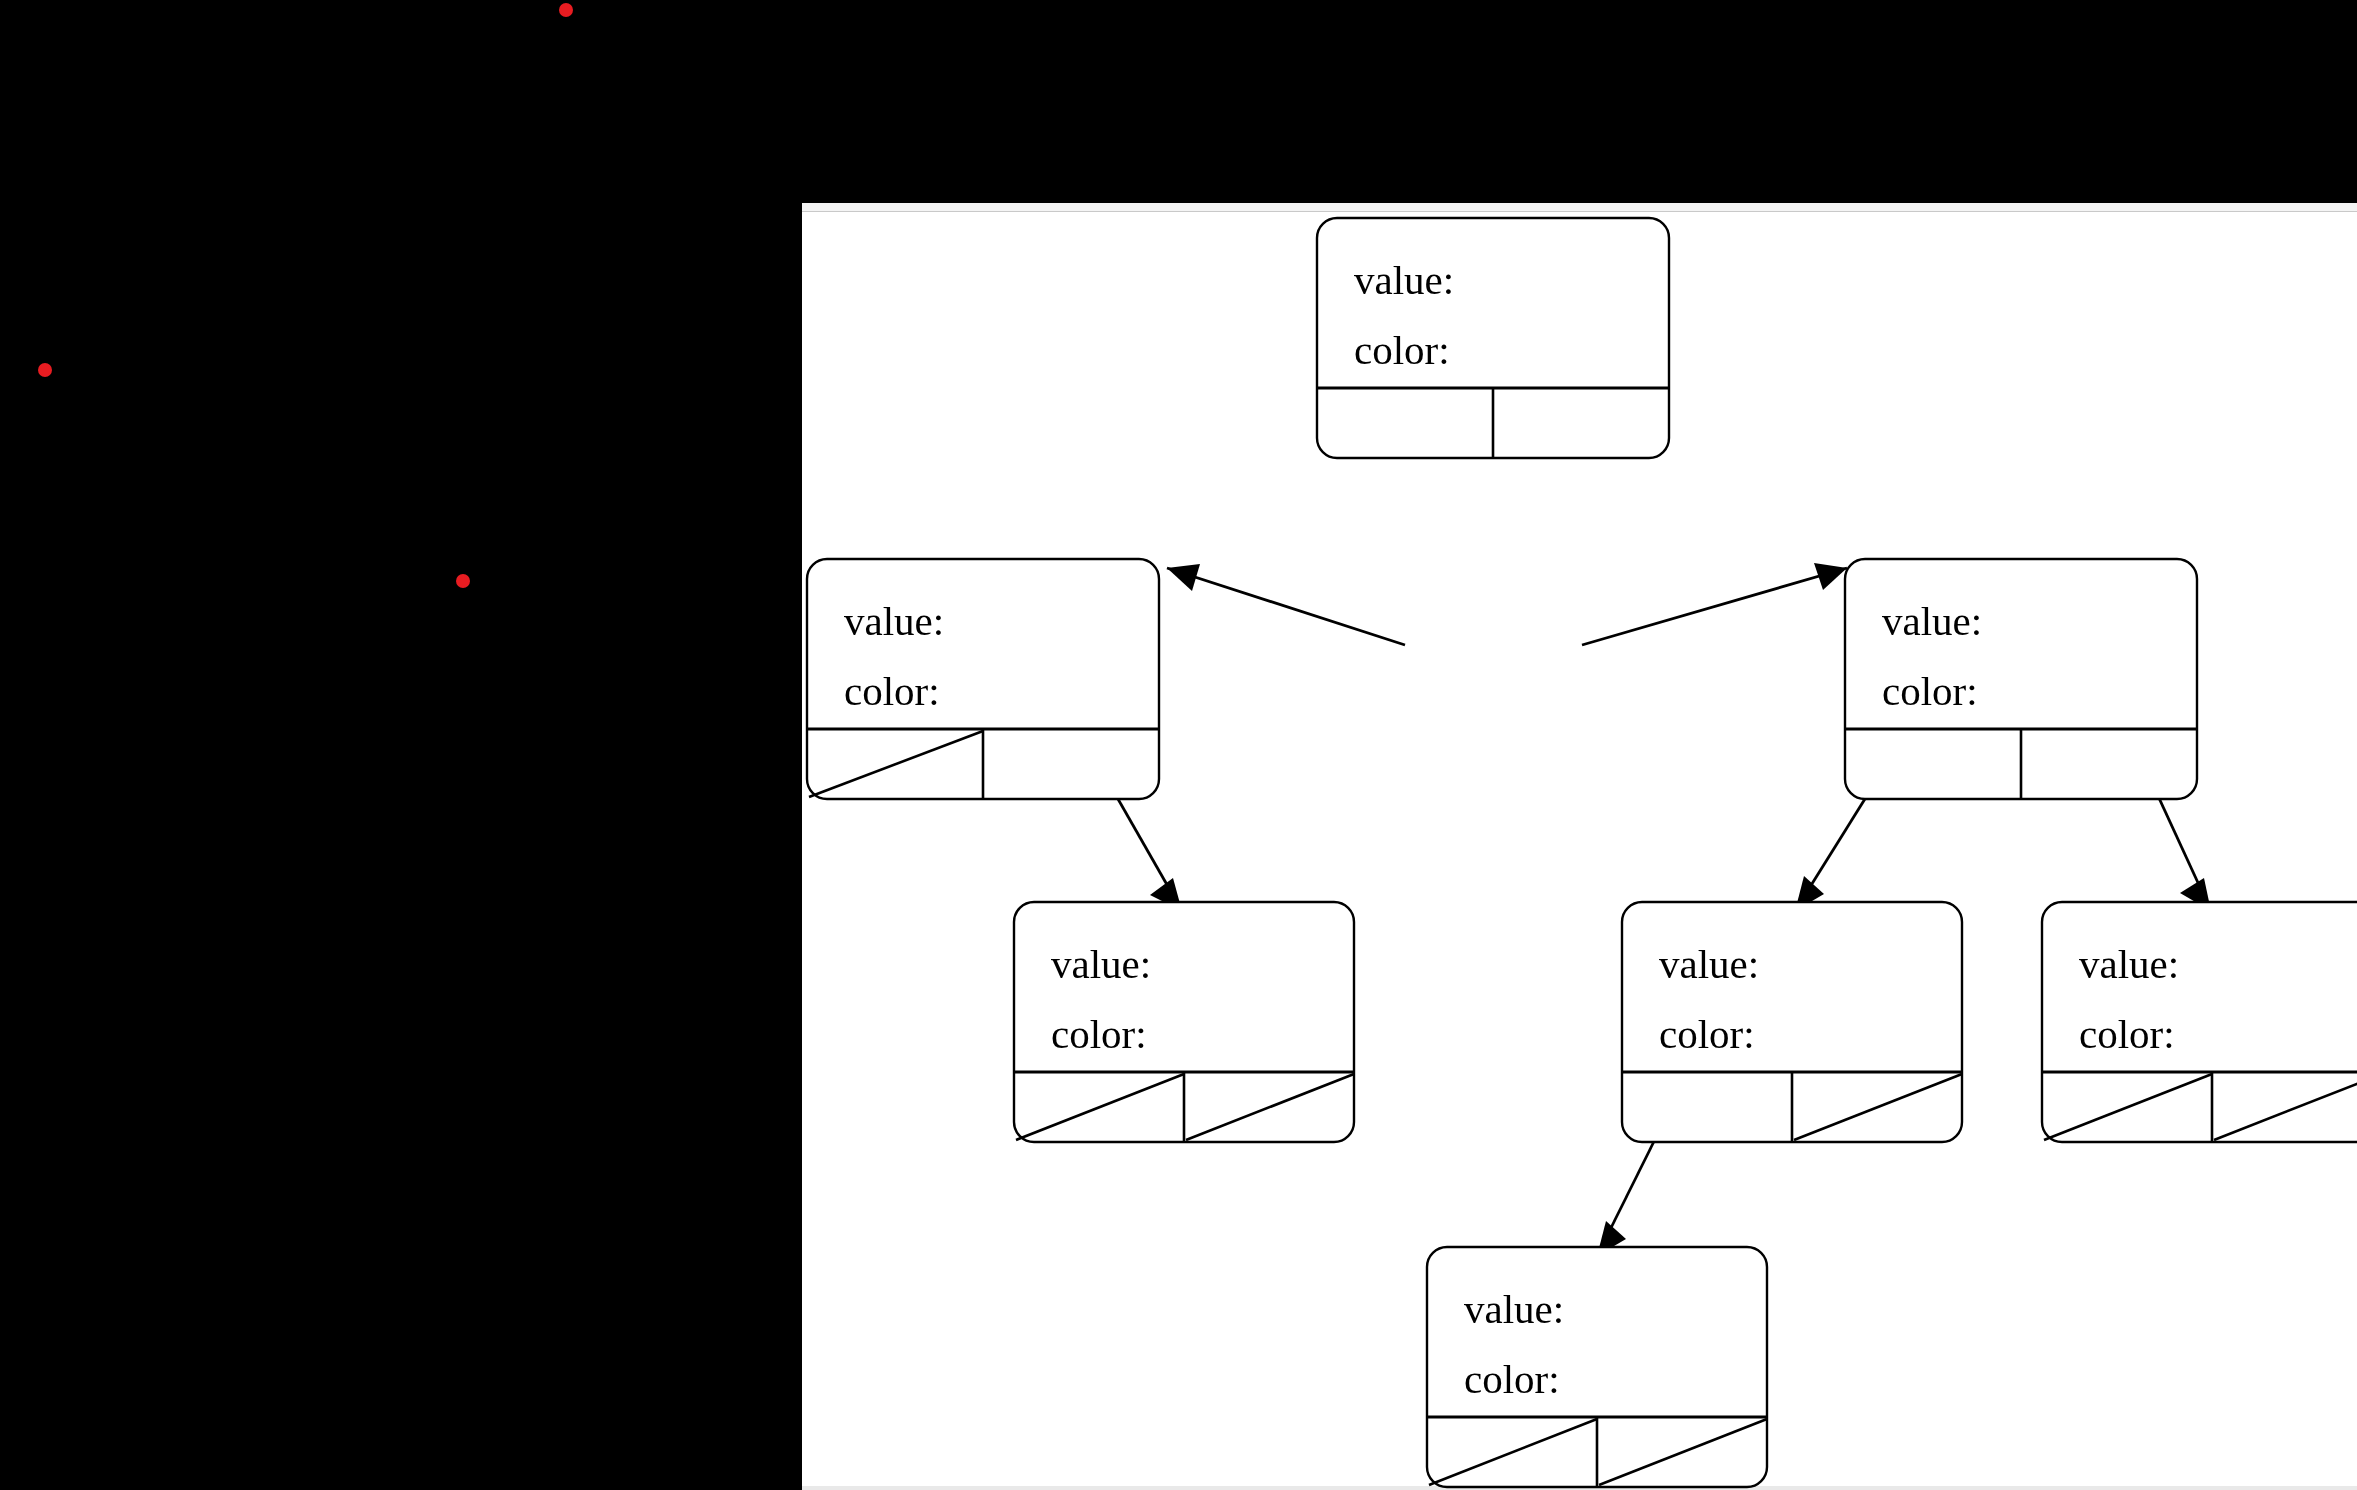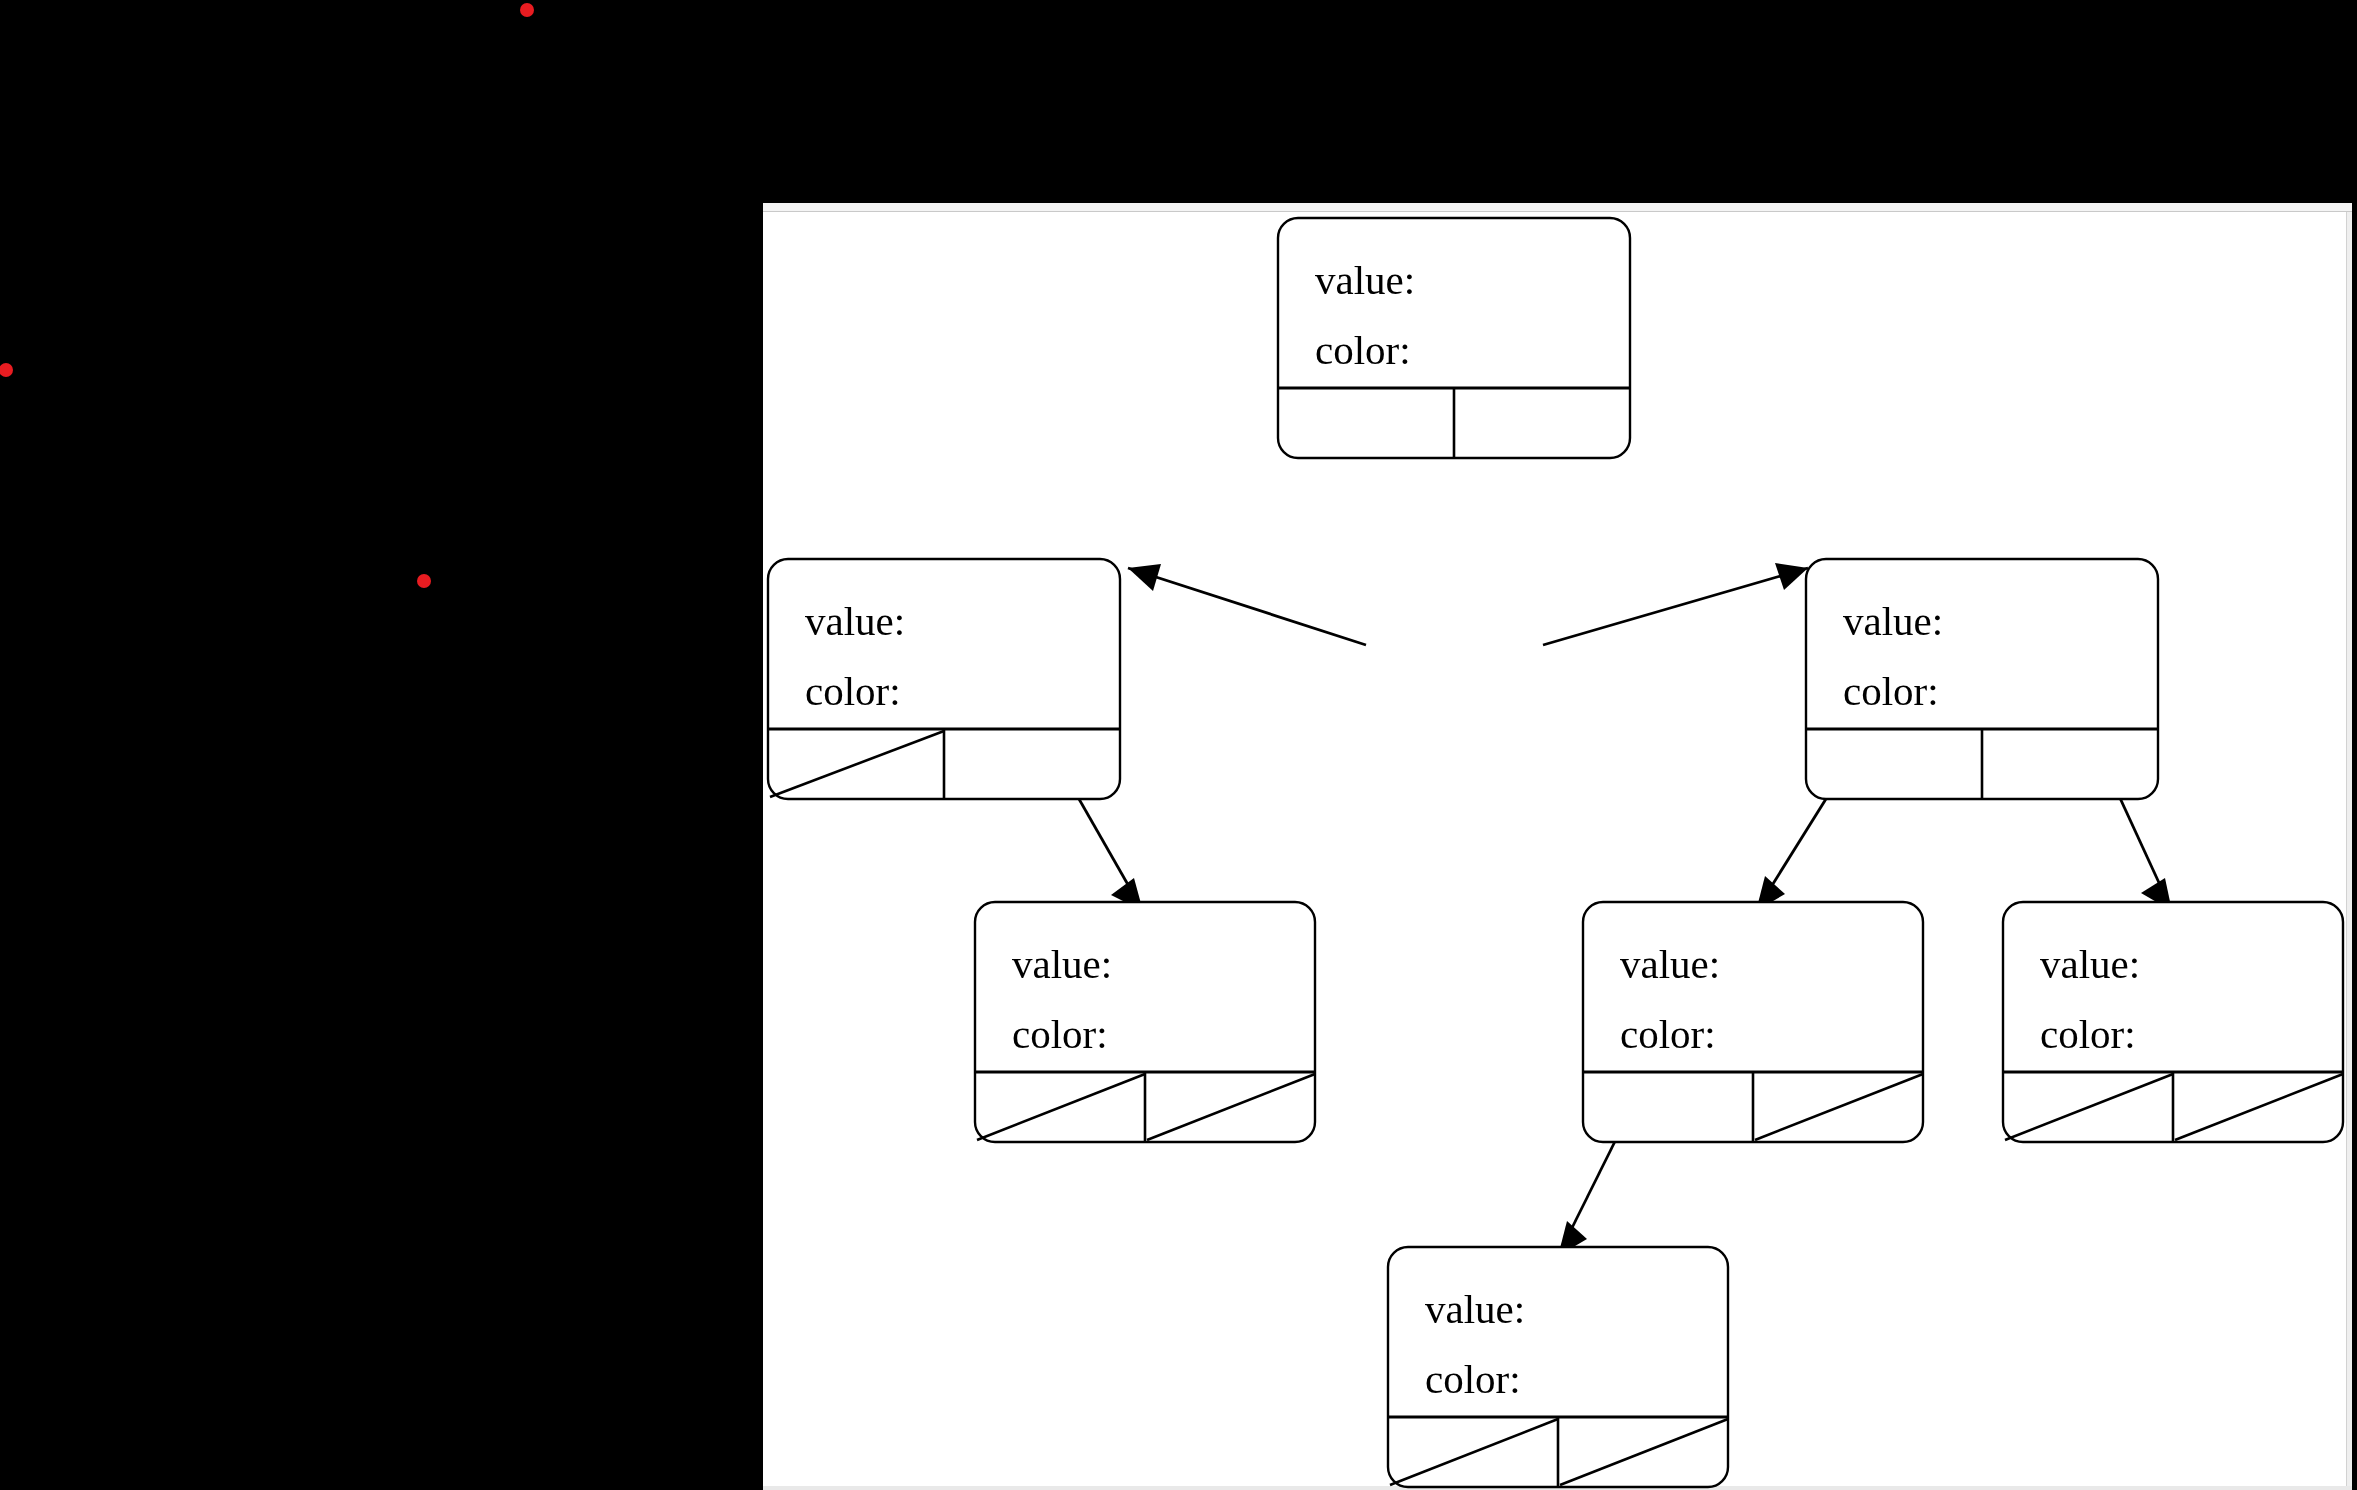--- a/index.html
+++ b/index.html
@@ -3,21 +3,21 @@
 <meta charset="utf-8">
 <style>
   html,body{margin:0;padding:0;}
   body{
     width:2357px;height:1490px;
     background:#000000;
     font-family:"Liberation Serif","DejaVu Serif",serif;
     overflow:hidden;
     position:relative;
   }
-  #root{position:absolute;inset:0;}
+  #root{position:absolute;inset:0;margin-left:39px;}
 
   
   .backdrop{position:absolute;left:0;top:0;width:2357px;height:1490px;background:#000;}
 
   .reddot{position:absolute;width:14px;height:14px;border-radius:50%;background:#e81c21;}
 
   
   .panel{
     position:absolute;
     left:763px;top:203px;

